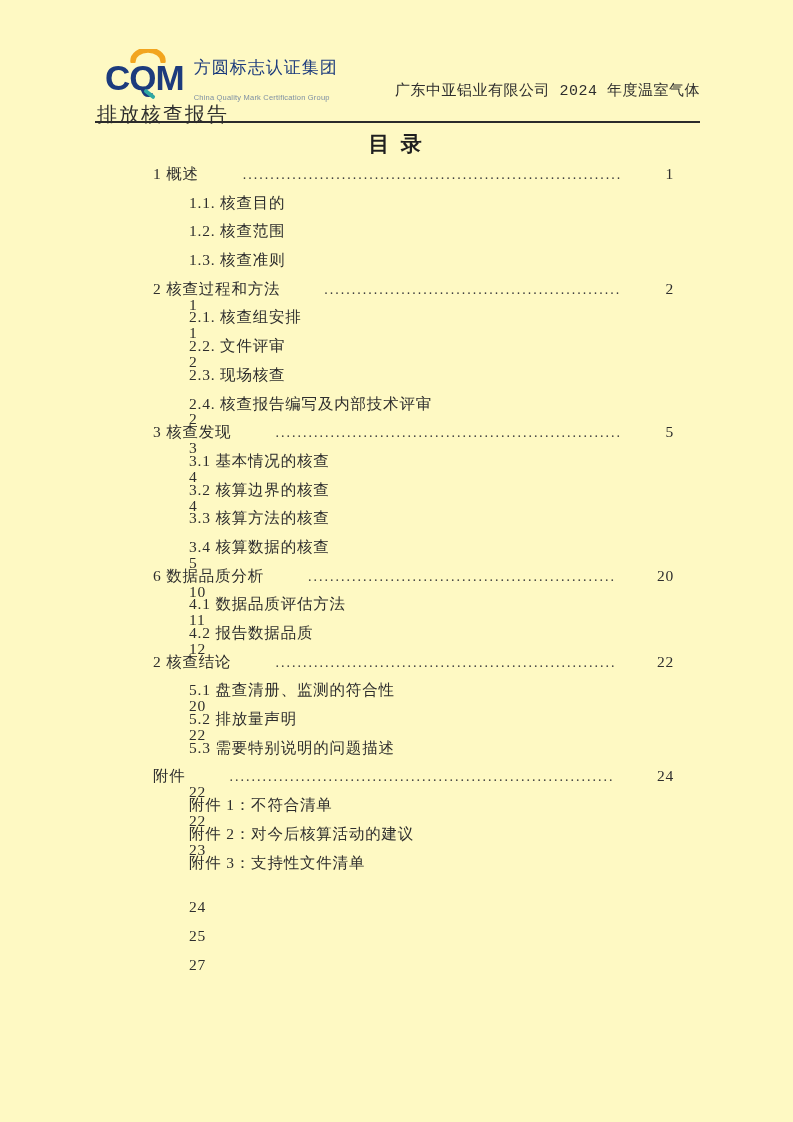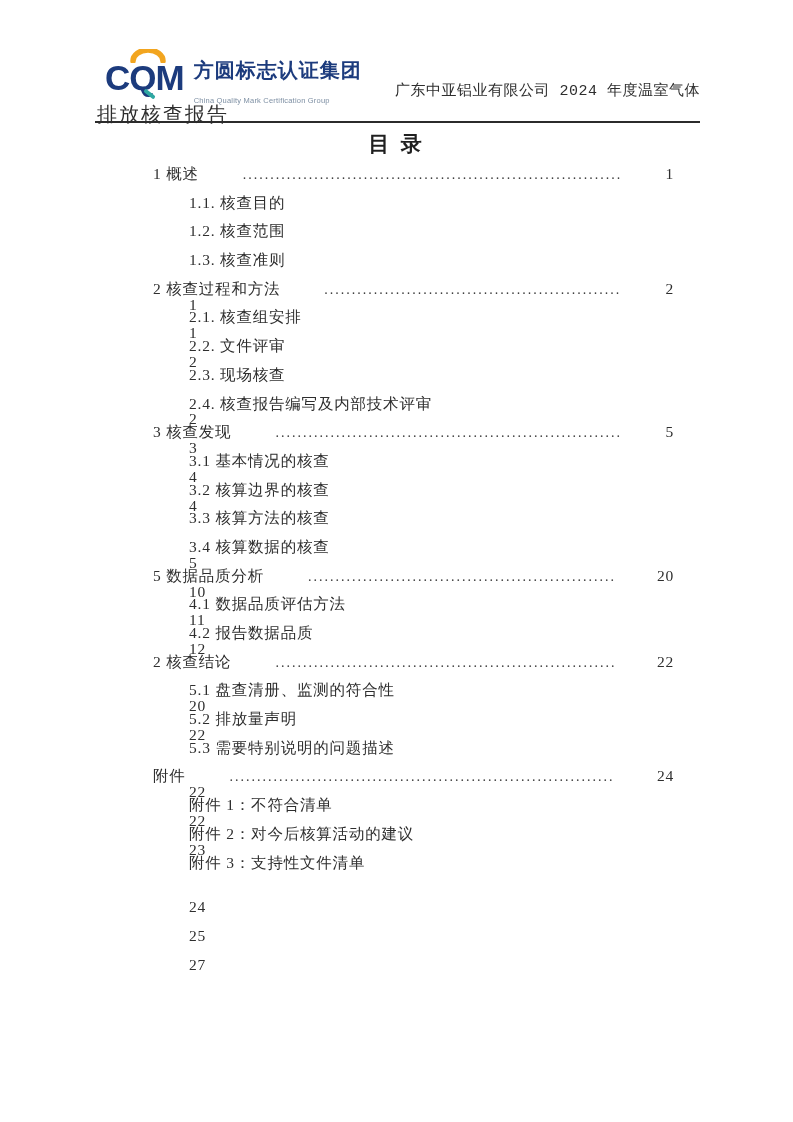--- a/index.html
+++ b/index.html
@@ -4,21 +4,21 @@
 <style>
   * { margin: 0; padding: 0; box-sizing: border-box; }
   html, body { background: #e9e9e9; }
   body { font-family: "Liberation Serif", "DejaVu Serif", serif; }
 
   .page {
     position: relative;
     width: 793px;
     height: 1122px;
     margin: 0 auto;
-    background: #ffffff;
+    background: #fef9c3;
     color: #2e2e2e;
     overflow: hidden;
   }
 
   
   .logo {
     position: absolute;
     top: 50px;
     left: 105px;
     display: flex;
@@ -50,22 +50,22 @@
     background: var(--teal, #2fa8a2);
     transform: rotate(38deg);
     border-radius: 2px;
   }
   .logo-names {
     margin-left: 10px;
     padding-top: 9px;
     font-family: "Liberation Sans", "DejaVu Sans", sans-serif;
   }
   .logo-cn {
-    font-size: 20px;
-    font-weight: bold;
+    font-size: 17px;
+    font-weight: normal;
     color: var(--navy, #1c3b7d);
     letter-spacing: 1px;
     line-height: 1.1;
   }
   .logo-en {
     font-size: 7.5px;
     color: #7d8fa3;
     margin-top: 15px;
     letter-spacing: 0.2px;
   }
@@ -237,21 +237,21 @@
       <span class="lbl">3.3 核算方法的核查</span>
       <span class="leader"></span>
       <span class="pg">11</span>
     </div>
       <div class="row indent">
       <span class="lbl">3.4 核算数据的核查</span>
       <span class="leader"></span>
       <span class="pg">12</span>
     </div>
       <div class="row">
-      <span class="lbl">5 数据品质分析</span>
+      <span class="lbl">6 数据品质分析</span>
       <span class="leader"></span>
       <span class="pg">20</span>
     </div>
       <div class="row indent">
       <span class="lbl">4.1 数据品质评估方法</span>
       <span class="leader"></span>
       <span class="pg">20</span>
     </div>
       <div class="row indent">
       <span class="lbl">4.2 报告数据品质</span>

